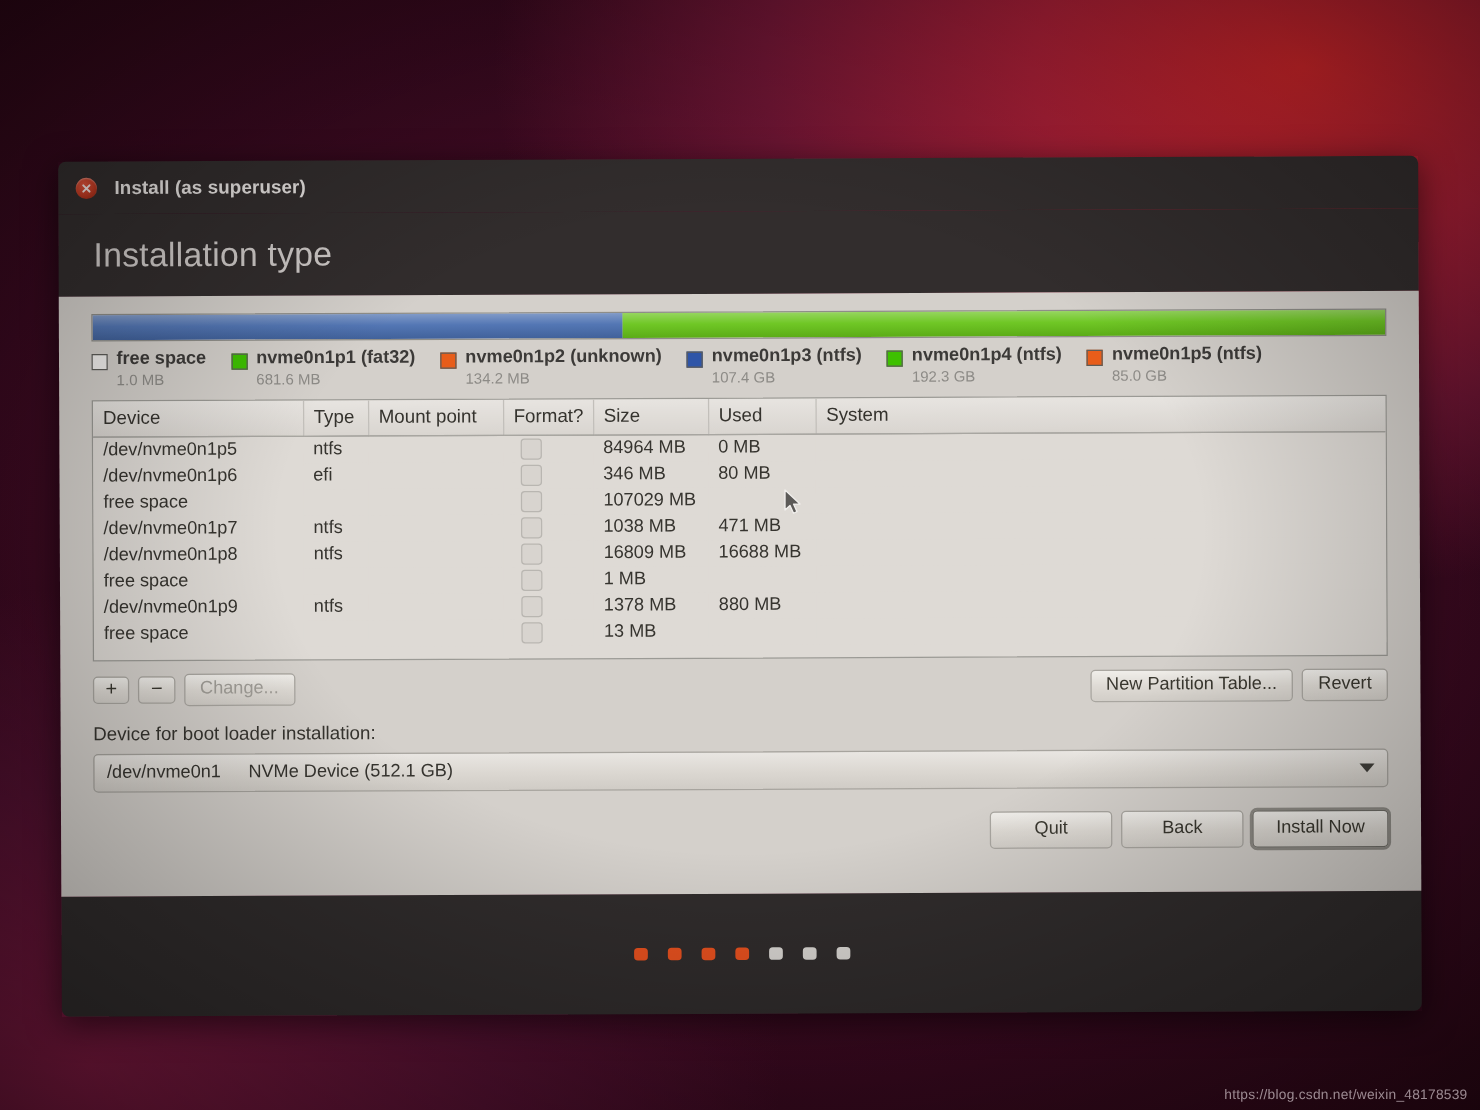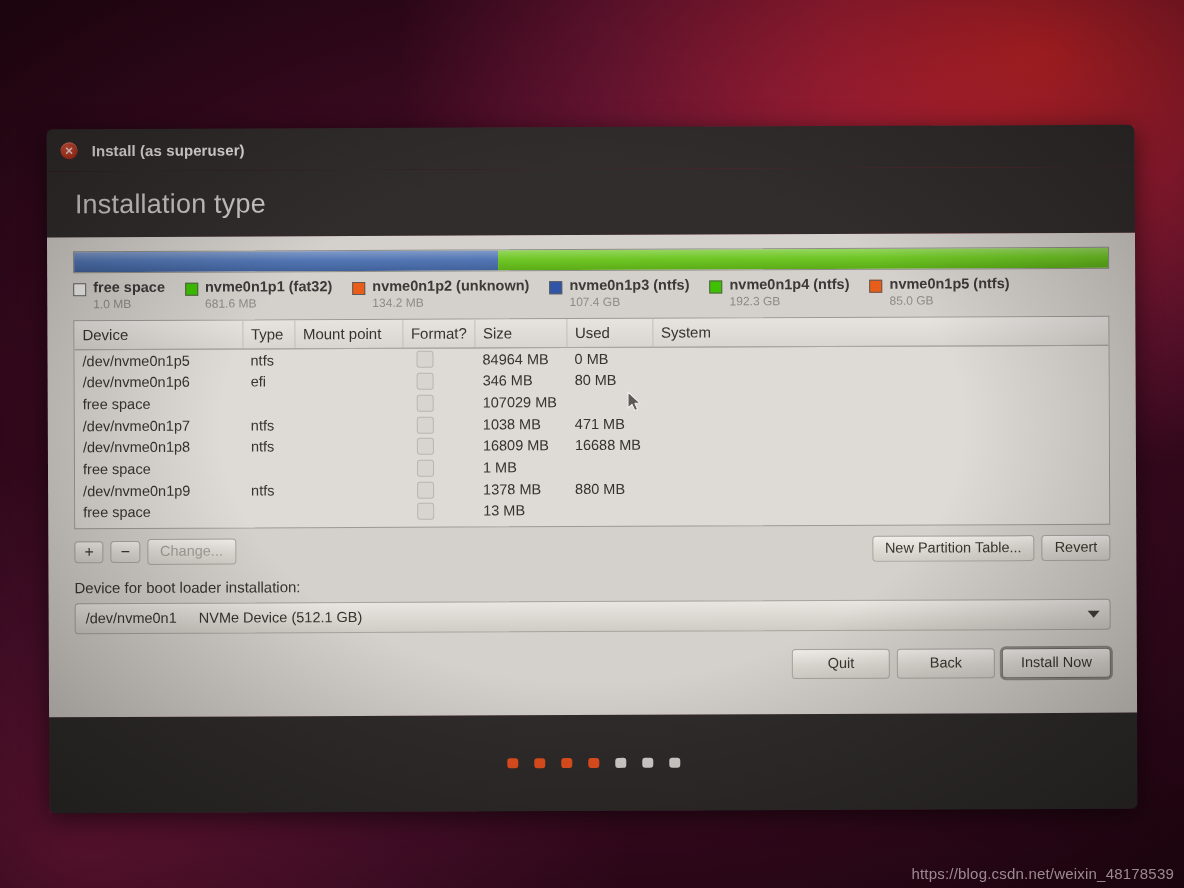--- a/index.html
+++ b/index.html
@@ -283,21 +283,21 @@
     top: 391px;
     pointer-events: none;
   }
 
   
   #watermark {
     position: absolute;
     right: 10px;
     bottom: 6px;
     color: #b6a6ad;
-    font-size: 15px;
+    font-size: 11px;
     font-family: "Liberation Sans", sans-serif;
     opacity: 0.82;
     letter-spacing: 0.2px;
   }
 </style>
 </head>
 <body>
 
 <div id="desktop"></div>
 

